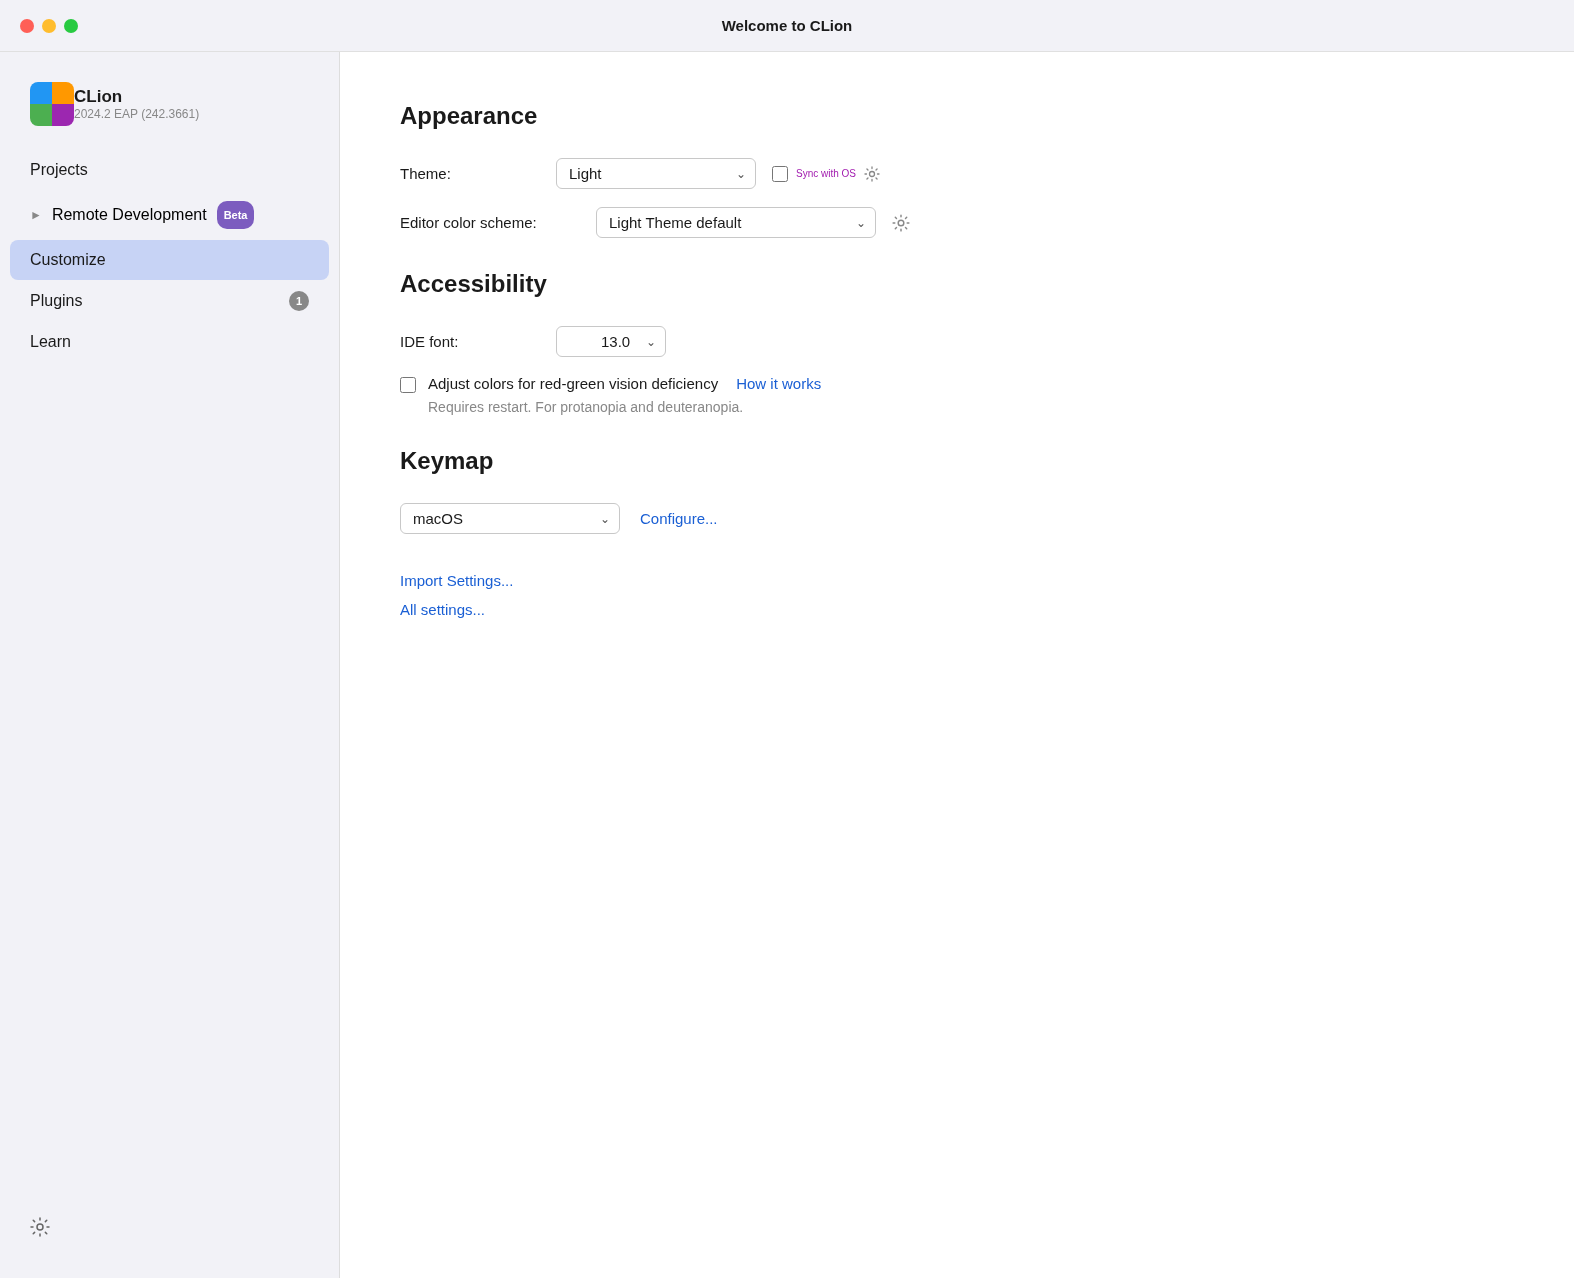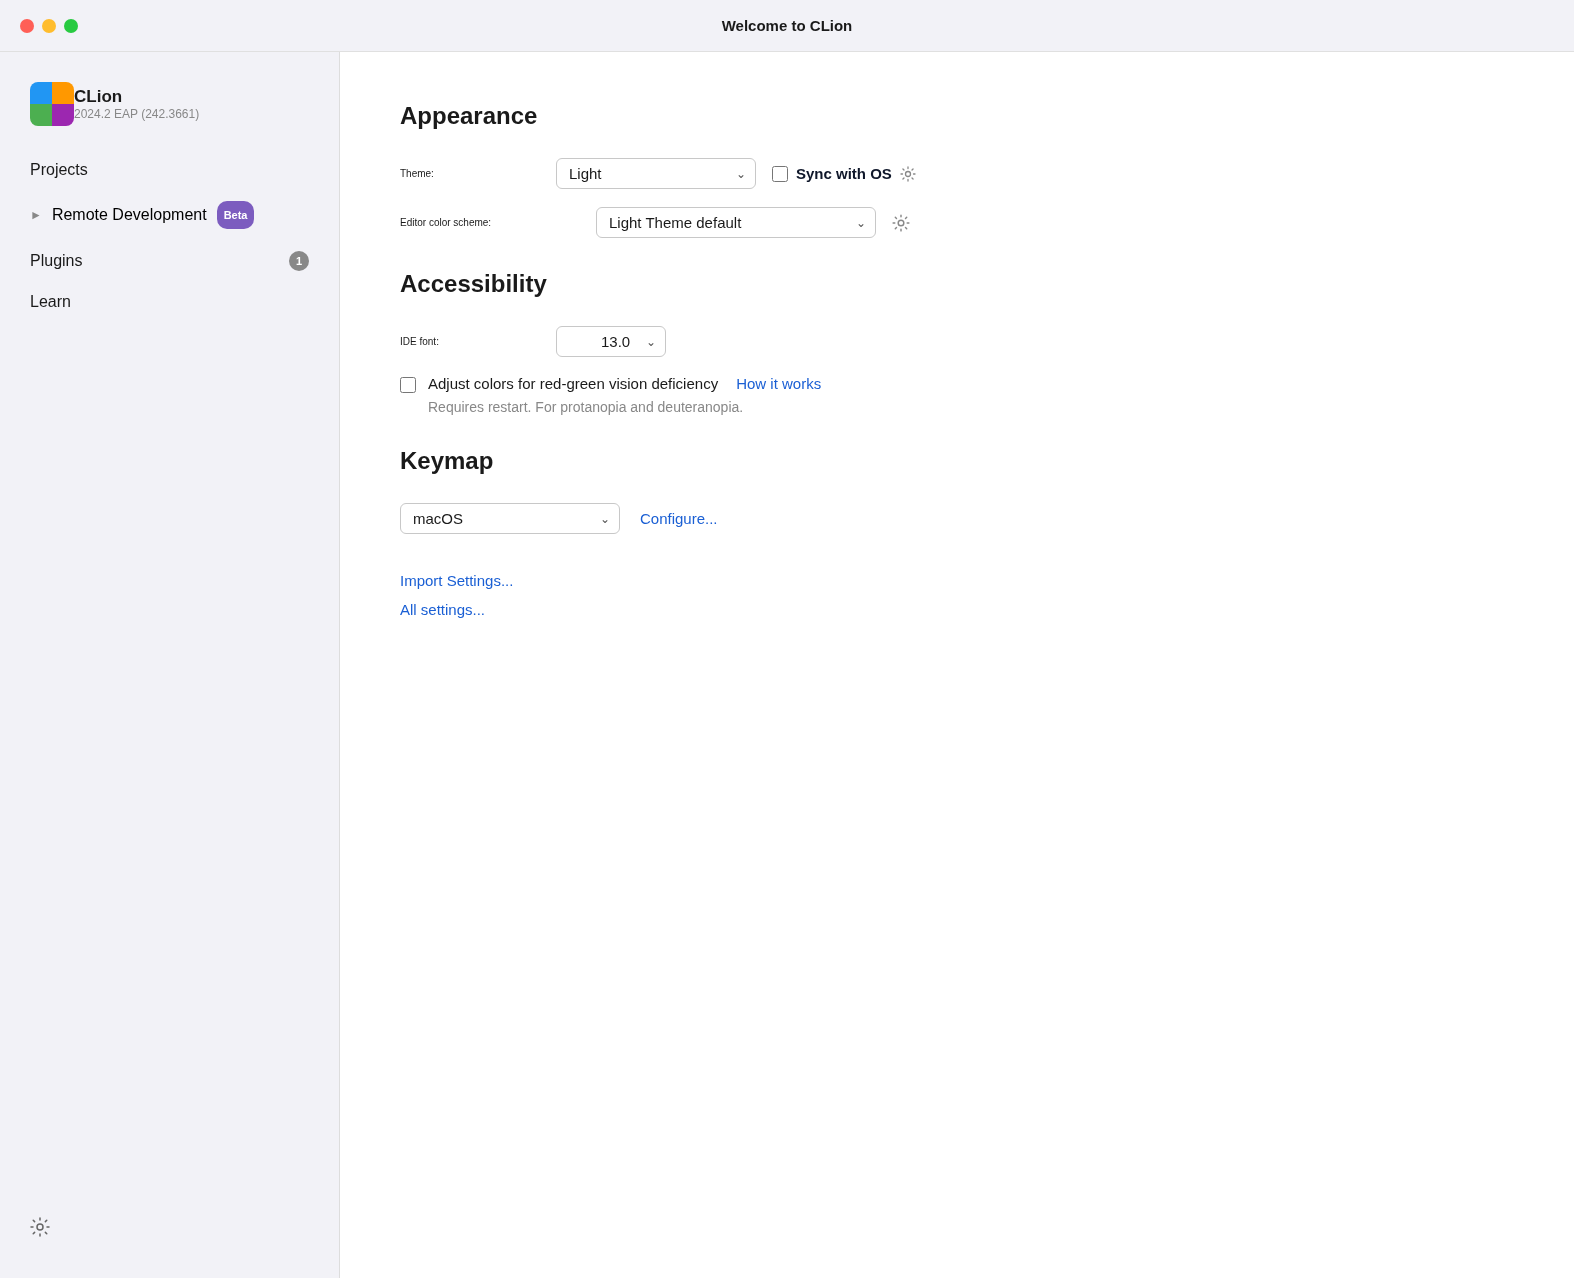--- a/index.html
+++ b/index.html
@@ -145,21 +145,21 @@
       color: #1a1a1a;
       margin-bottom: 28px;
     }
     .form-row {
       display: flex;
       align-items: center;
       margin-bottom: 18px;
       gap: 16px;
     }
     .form-label {
-      font-size: 10px;
+      font-size: 15px;
       color: #1a1a1a;
       min-width: 140px;
     }
     .select-wrap {
       position: relative;
       display: inline-flex;
       align-items: center;
     }
     .select-box {
       appearance: none;
@@ -182,24 +182,23 @@
       pointer-events: none;
       font-size: 12px;
       color: #555;
     }
     .checkbox-row {
       display: flex;
       align-items: center;
       gap: 8px;
     }
     .sync-label {
-      font-size: 15px;
-      color: #0f172a;
-      cursor: pointer;
-      font-weight: bold;
+      font-size: 10px;
+      color: #a21caf;
+      cursor: pointer;
     }
     .gear-btn {
       background: none;
       border: none;
       cursor: pointer;
       color: #666;
       font-size: 16px;
       display: flex;
       align-items: center;
     }
@@ -312,20 +311,23 @@
     <div class="nav-item">
       <span>Projects</span>
     </div>
 
     <div class="remote-dev-row">
       <span style="font-size:12px;color:#888;">►</span>
       <span style="font-size:16px;">Remote Development</span>
       <span class="beta-badge">Beta</span>
     </div>
 
+    <div class="nav-item active">
+      <span>Customize</span>
+    </div>
 
     <div class="nav-item">
       <span>Plugins</span>
       <span class="badge">1</span>
     </div>
 
     <div class="nav-item">
       <span>Learn</span>
     </div>
 

